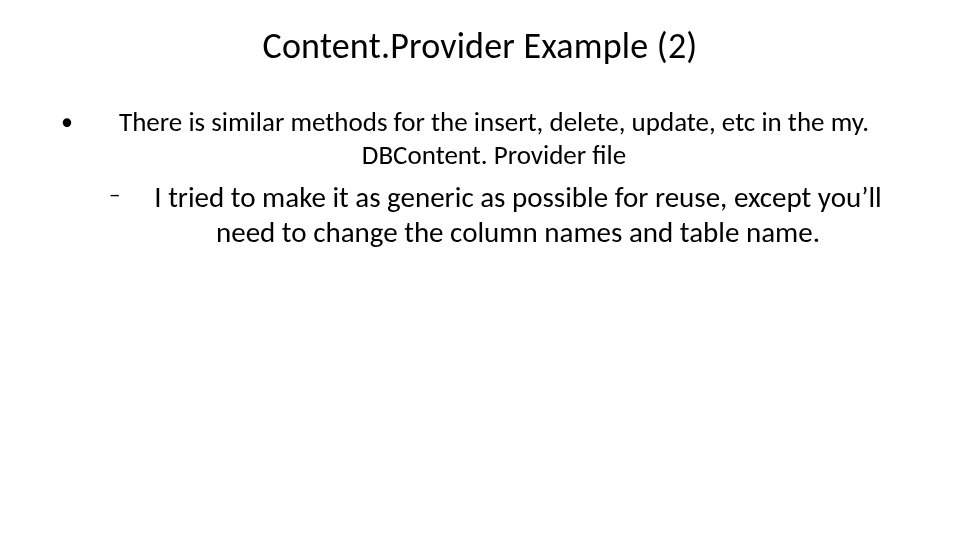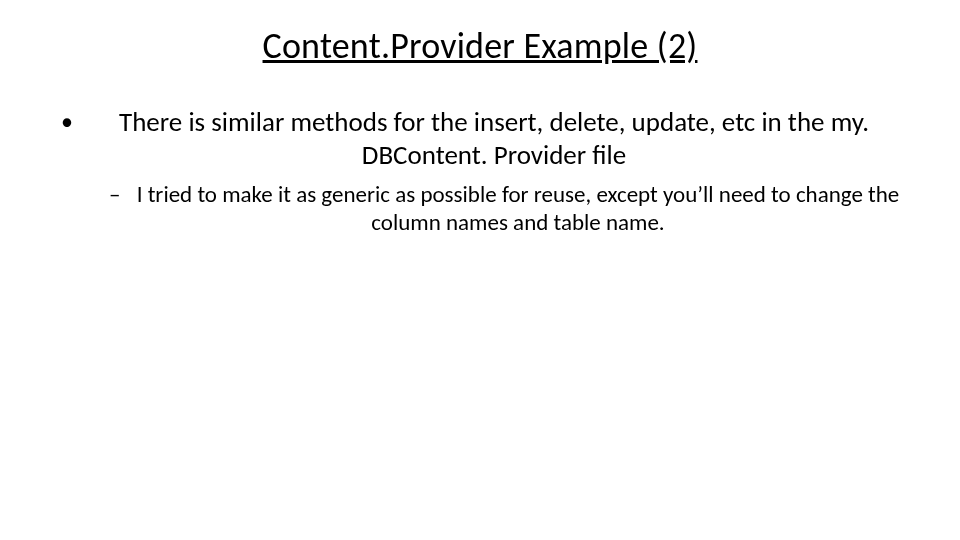--- a/index.html
+++ b/index.html
@@ -17,21 +17,20 @@
     width: 960px;
     height: 540px;
     padding: 20px 55px 0 55px;
   }
   .title {
     text-align: center;
     font-size: 36px;
     font-weight: 400;
     margin: 4px 0 38px 0;
     letter-spacing: 0.2px;
-    text-decoration: underline;
   }
   ul.level1 {
     list-style: none;
     padding: 0;
     margin: 0;
     text-align: center;
   }
   ul.level1 > li {
     position: relative;
     padding-left: 28px;
@@ -48,21 +47,21 @@
     line-height: 1.3;
   }
   ul.level2 {
     list-style: none;
     padding: 0;
     margin: 8px 0 0 0;
   }
   ul.level2 > li {
     position: relative;
     padding-left: 48px;
-    font-size: 23px;
+    font-size: 29px;
     line-height: 1.22;
   }
   ul.level2 > li::before {
     content: "–";
     position: absolute;
     left: 26px;
     top: 0;
     font-size: 23px;
   }
 </style>

